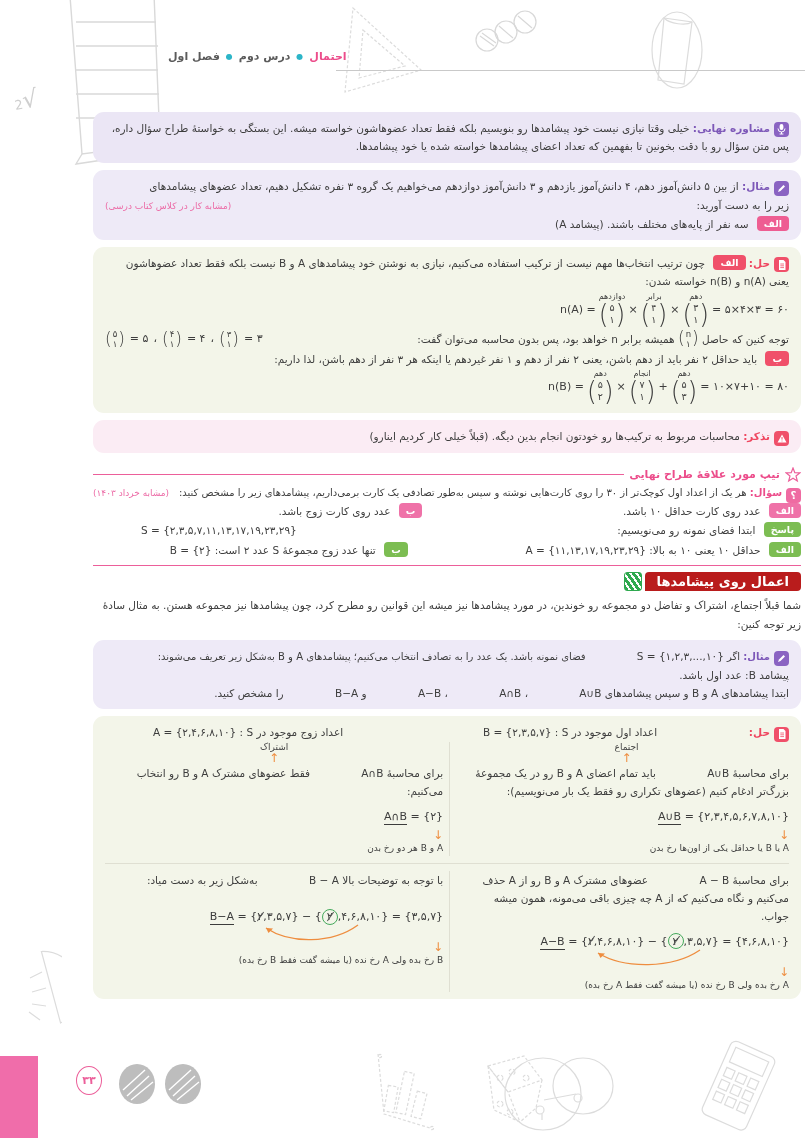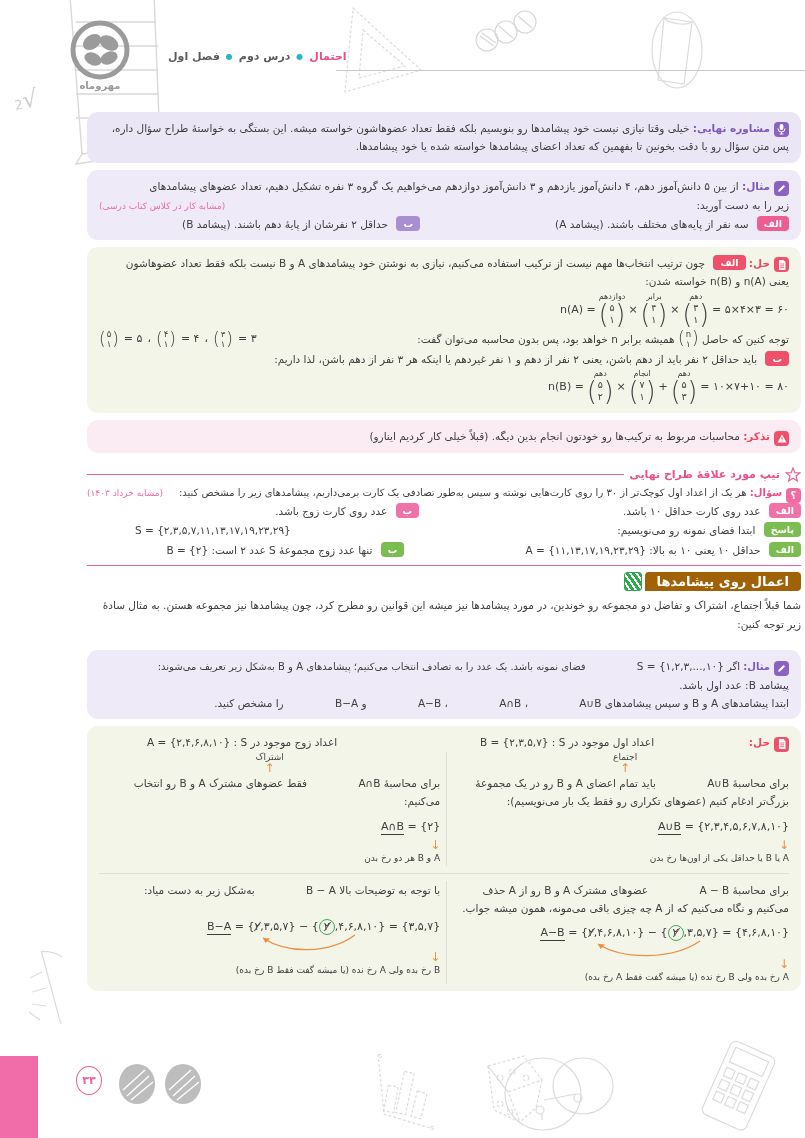--- a/index.html
+++ b/index.html
@@ -8,21 +8,21 @@
   .dec{position:absolute;pointer-events:none;}
   
   .hdr{position:absolute;top:50px;left:168px;display:flex;direction:ltr;align-items:center;gap:6px;
        font-weight:bold;font-size:11px;color:#5b5b5b;white-space:nowrap;}
   .hdr .dot{color:#2cb5c8;font-size:8px;}
   .hdr .topic{color:#ec4d8b;}
   .hdr-rule{position:absolute;top:70px;left:336px;width:469px;border-top:1.6px solid #c9c9c9;}
   .brand-wrap{position:absolute;top:18px;left:40px;width:120px;text-align:center;color:#9b9b9b;}
   .brand-name{font-size:10px;font-weight:bold;color:#999;margin-top:-4px;}
   
-  .content{position:absolute;top:112px;right:4px;left:87px;}
+  .content{position:absolute;top:112px;right:4px;left:93px;}
   .box{border-radius:11px;padding:7px 12px;margin-bottom:7px;line-height:1.75;}
   .bx-advice{background:#ebe6f5;}
   .bx-example{background:#eeeaf7;}
   .bx-sol{background:#f3f5e9;}
   .bx-rem{background:#fbecf4;}
   .t-purple{color:#7d58b8;font-weight:bold;}
   .t-red{color:#ef4760;font-weight:bold;}
   .t-pink{color:#ec4d8b;font-weight:bold;}
   .pink-note{color:#ec6ba6;font-size:9px;white-space:nowrap;}
   .sq-icon{display:inline-flex;align-items:center;justify-content:center;width:15px;height:15px;border-radius:4px;
@@ -50,24 +50,24 @@
   .tipline{display:flex;align-items:center;gap:5px;margin:14px 0 4px 0;}
   .tipline .ln{flex:1;border-top:1.8px solid #ec5f9a;}
   
   .qline{display:flex;justify-content:space-between;align-items:baseline;white-space:nowrap;font-size:10px;}
   .ansrow{display:flex;justify-content:space-between;align-items:baseline;line-height:1.9;}
   .ansrow2{display:flex;line-height:1.9;}
   .ansrow2>div:first-child{flex:1.25;} .ansrow2>div:last-child{flex:1;}
   .rule-pink{border-top:1.8px solid #ec5f9a;margin:4px 0 6px 0;}
   
   .ghdr{display:flex;width:max-content;align-items:stretch;margin-bottom:5px;}
-  .ghdr .ttl{background:#a16207;color:#fff;font-weight:bold;font-size:13px;padding:2px 12px;border-radius:4px 4px 4px 0;}
+  .ghdr .ttl{background:#b91c1c;color:#fff;font-weight:bold;font-size:13px;padding:2px 12px;border-radius:4px 4px 4px 0;}
   .ghdr .stripes{width:16px;background:repeating-linear-gradient(55deg,#2fa94f 0 3px,#ffffff 3px 5px);
                  border:1px solid #2fa94f;border-radius:3px;margin-right:3px;}
-  .intro{line-height:1.85;margin-bottom:15px;}
+  .intro{line-height:1.85;margin-bottom:5px;}
   
   .s2-head{display:flex;justify-content:space-between;align-items:baseline;}
   .cols{display:flex;}
   .col-u{width:49%;border-left:1px solid #dfdfd2;padding-left:14px;}
   .col-i{width:51%;padding-right:6px;}
   .tagwrap{display:flex;flex-direction:column;align-items:center;width:max-content;margin:0 auto;line-height:1.15;}
   .tag{font-size:9px;color:#444;}
   .uarr,.darr{color:#ee8d3f;font-size:12px;line-height:1;}
   .hdiv{border-top:1px solid #dfdfd2;margin:7px 0;}
   .fline{position:relative;direction:ltr;text-align:left;width:max-content;font-size:11px;margin-top:6px;padding-bottom:2px;}
@@ -90,30 +90,20 @@
 
 <div class="page">
 
   <svg class="dec" style="top:-6px;left:52px" width="120" height="175" viewBox="0 0 120 175">
     <g stroke="#d9d9d9" fill="none" stroke-width="1.4">
       <path d="M18 2 L102 0 L108 150 L30 160 Z"></path>
       <path d="M30 160 L24 170 L104 158 L108 150"></path>
       <path d="M24 28 H104 M24 52 H106 M24 76 H106 M24 100 H107 M24 124 H107"></path>
     </g>
   </svg>
-  <div class="brand-wrap">
-    <svg width="64" height="64" viewBox="0 0 64 64">
-      <circle cx="32" cy="32" r="27" fill="none" stroke="#9b9b9b" stroke-width="5"></circle>
-      <ellipse cx="24" cy="24" rx="10" ry="7" fill="#9b9b9b" transform="rotate(-35 24 24)"></ellipse>
-      <ellipse cx="41" cy="25" rx="10" ry="7" fill="#9b9b9b" transform="rotate(30 41 25)"></ellipse>
-      <ellipse cx="25" cy="41" rx="9" ry="6" fill="#9b9b9b" transform="rotate(25 25 41)"></ellipse>
-      <ellipse cx="41" cy="40" rx="9" ry="6" fill="#9b9b9b" transform="rotate(-25 41 40)"></ellipse>
-    </svg>
-    <div class="brand-name">مهروماه</div>
-  </div>
   <div class="sqrt-doodle dec">√<span style="font-size:13px">2</span></div>
 
   <svg class="dec" style="top:0;left:325px" width="115" height="100" viewBox="0 0 115 100">
     <g stroke="#dcdcdc" fill="none" stroke-width="1.2" stroke-dasharray="3 2">
       <path d="M28 8 L96 70 L20 92 Z"></path>
         <path d="M38 30 L80 66 L34 78 Z"></path>
     </g>
   </svg>
   <svg class="dec" style="top:8px;left:472px" width="70" height="50" viewBox="0 0 70 50">
     <g stroke="#d8d8d8" fill="none" stroke-width="1.2">
@@ -164,24 +154,20 @@
         <span>از بین ۵ دانش‌آموز دهم، ۴ دانش‌آموز یازدهم و ۳ دانش‌آموز دوازدهم می‌خواهیم یک گروه ۳ نفره تشکیل دهیم، تعداد عضوهای پیشامدهای</span>
       </p>
       <div class="row">
         <span>زیر را به دست آورید:</span>
         <span class="pink-note">(مشابه کار در کلاس کتاب درسی)</span>
       </div>
       <div class="items">
         <div>
           <span class="badge bg-pink">الف</span>
           <span>سه نفر از پایه‌های مختلف باشند. (پیشامد A)</span>
-        </div>
-        <div>
-          <span class="badge bg-purple">ب</span>
-          <span>حداقل ۲ نفرشان از پایهٔ دهم باشند. (پیشامد B)</span>
         </div>
       </div>
     </div>
 
     <div class="box bx-sol">
       <p style="margin:0">
         <span class="sq-icon ic-red">
           <svg width="8" height="10" viewBox="0 0 8 10">
               <path d="M1 0 H5.5 L7.5 2 V10 H1 Z" fill="#fff"></path>
               <path d="M2.3 4 H6 M2.3 5.8 H6 M2.3 7.6 H6" stroke="#f0506a" stroke-width="0.8"></path>

